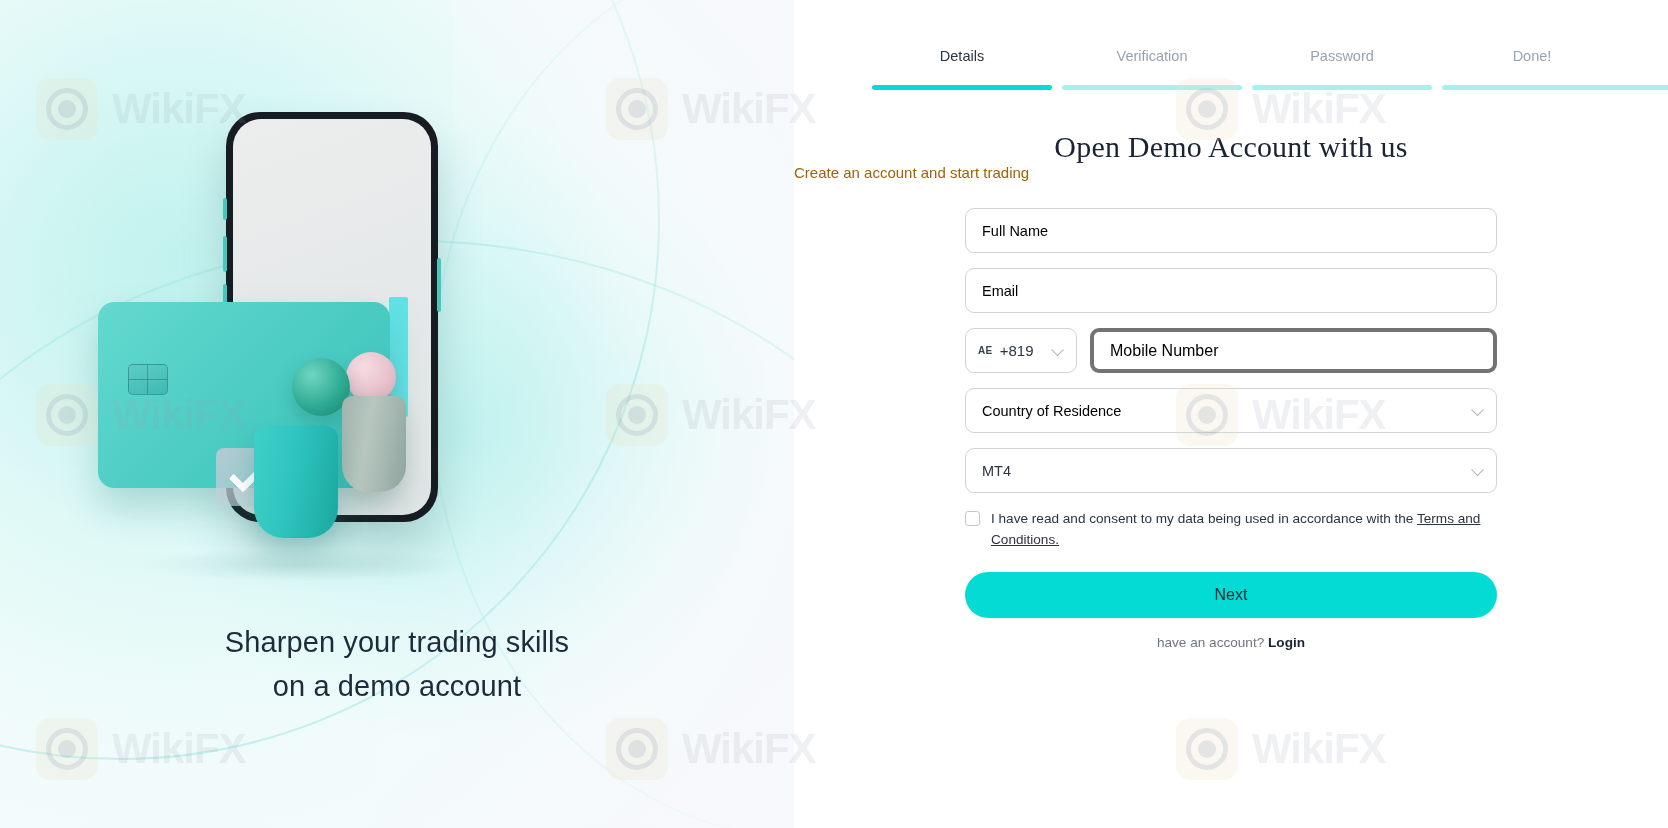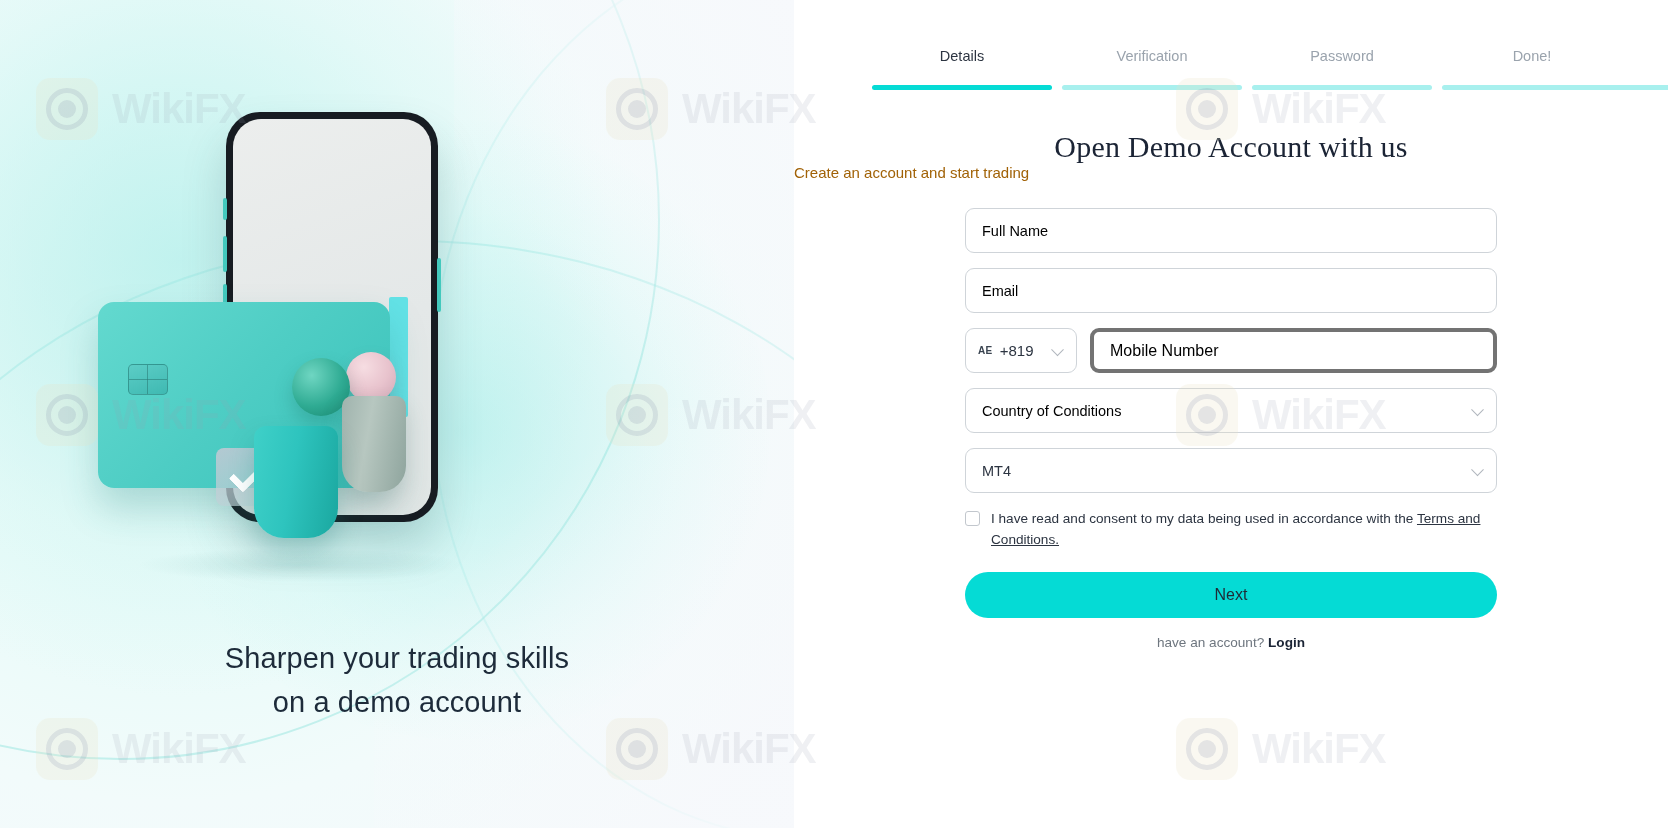--- a/index.html
+++ b/index.html
@@ -132,21 +132,21 @@
     transform: rotate(-45deg);
     border-radius: 2px;
   }
   .illus-shadow {
     position: absolute; left: 40px; top: 452px; width: 330px; height: 34px;
     border-radius: 50%;
     background: radial-gradient(ellipse, rgba(90,160,155,.20) 0%, rgba(90,160,155,0) 70%);
   }
 
   .headline {
-    position: absolute; left: 0; right: 0; top: 636px;
+    position: absolute; left: 0; right: 0; top: 620px;
     text-align: center;
     color: #1d2b3a;
     font-size: 29px;
     line-height: 44px;
     letter-spacing: .1px;
   }
 
   
   .right-panel {
     position: relative;
@@ -366,21 +366,21 @@
             <span class="cc-flag">AE</span>
             <span class="cc-code">+819</span>
             <span class="chev"></span>
           </div>
           <div class="mobile-box">
             <span class="ph">Mobile Number</span>
           </div>
         </div>
 
         <div class="field">
-          <span class="ph">Country of Conditions</span>
+          <span class="ph">Country of Residence</span>
           <span class="chev"></span>
         </div>
 
         <div class="field">
           <span class="val">MT4</span>
           <span class="chev"></span>
         </div>
       </div>
 
       <div class="consent">

